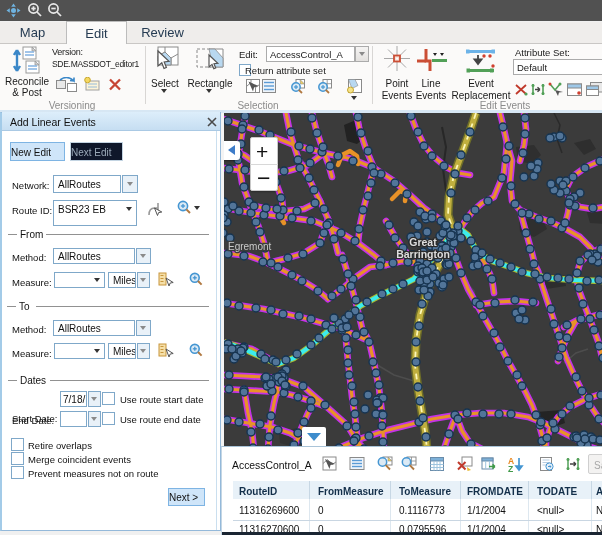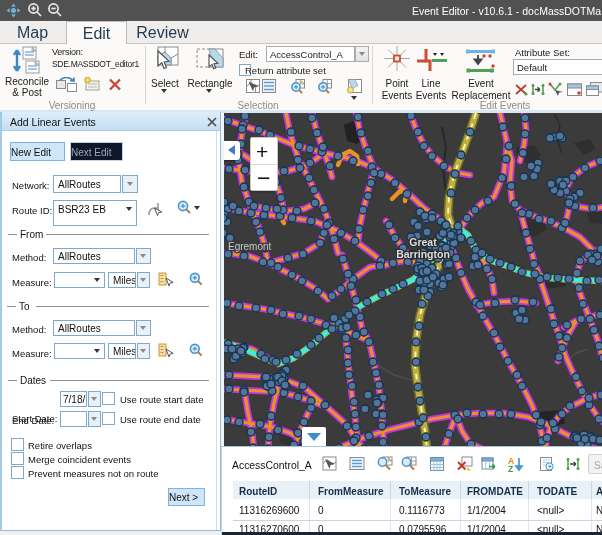--- a/index.html
+++ b/index.html
@@ -1,19 +1,19 @@
 <!DOCTYPE html>
 <html><head><meta charset="utf-8"><style>
 *{margin:0;padding:0;box-sizing:border-box}
 body{width:602px;height:535px;position:relative;font-family:"Liberation Sans",sans-serif;overflow:hidden;background:#f0f0f0}
 .abs{position:absolute}
 #titlebar{left:0;top:0;width:602px;height:21px;background:#515151}
 #title{right:1px;top:5px;color:#fff;font-size:10.5px;white-space:nowrap}
 #tabrow{left:0;top:22px;width:602px;height:22px;background:#efedeb;border-bottom:1px solid #c9c7c5}
-.tab{top:22px;height:22px;font-size:16px;color:#253b52;text-align:center;line-height:22px}
+.tab{top:22px;height:22px;font-size:13px;color:#253b52;text-align:center;line-height:22px}
 #tab-edit{left:66px;top:21px;width:61px;height:23px;background:#fbfaf9;border:1px solid #bcbcbc;border-bottom:none;line-height:24px}
 #ribbon{left:0;top:44px;width:602px;height:66px;background:#fbfaf9}
 #bluestrip{left:0;top:110px;width:602px;height:3px;background:#d7e7f4}
 .gsep{top:46px;width:1px;height:58px;background:#d8d6d4}
 .glabel{top:100px;font-size:10px;color:#8b8b8b;text-align:center}
 .rlabel{font-size:9.5px;color:#1a1a1a}
 .btext{font-size:10px;color:#1a1a1a;text-align:center;line-height:11px}
 .combo{background:#fff;border:1px solid #ababab;font-size:9.5px;color:#1a1a1a;padding:2px 0 0 3px;overflow:hidden;white-space:nowrap}
 .dropbtn{background:linear-gradient(#f5f4f3,#e3e1df);border:1px solid #ababab}
 .caret{width:0;height:0;border-left:3.5px solid transparent;border-right:3.5px solid transparent;border-top:4px solid #8a8a8a}
@@ -46,21 +46,20 @@
   <g stroke="#e8e8e8" stroke-width="1.7" fill="none">
    <circle cx="28.5" cy="6.5" r="4.6"></circle>
         <line x1="32" y1="10" x2="36" y2="14"></line>
    <line x1="26.3" y1="6.5" x2="30.7" y2="6.5"></line>
         <line x1="28.5" y1="4.3" x2="28.5" y2="8.7"></line>
    <circle cx="48.5" cy="6.5" r="4.6"></circle>
         <line x1="52" y1="10" x2="56" y2="14"></line>
    <line x1="46.3" y1="6.5" x2="50.7" y2="6.5"></line>
   </g>
  </svg>
- <div class="abs" id="title">Event Editor - v10.6.1 - docMassDOTMa</div>
 </div>
 <div class="abs" id="tabrow"></div>
 <div class="abs tab" style="left:5px;width:55px">Map</div>
 <div class="abs tab" id="tab-edit">Edit</div>
 <div class="abs tab" style="left:135px;width:55px">Review</div>
 <div class="abs" id="ribbon"></div>
 <div class="abs" id="bluestrip"></div>
 <div class="abs gsep" style="left:145px"></div>
 <div class="abs gsep" style="left:372px"></div>
 <div class="abs glabel" style="left:22px;width:100px">Versioning</div>

